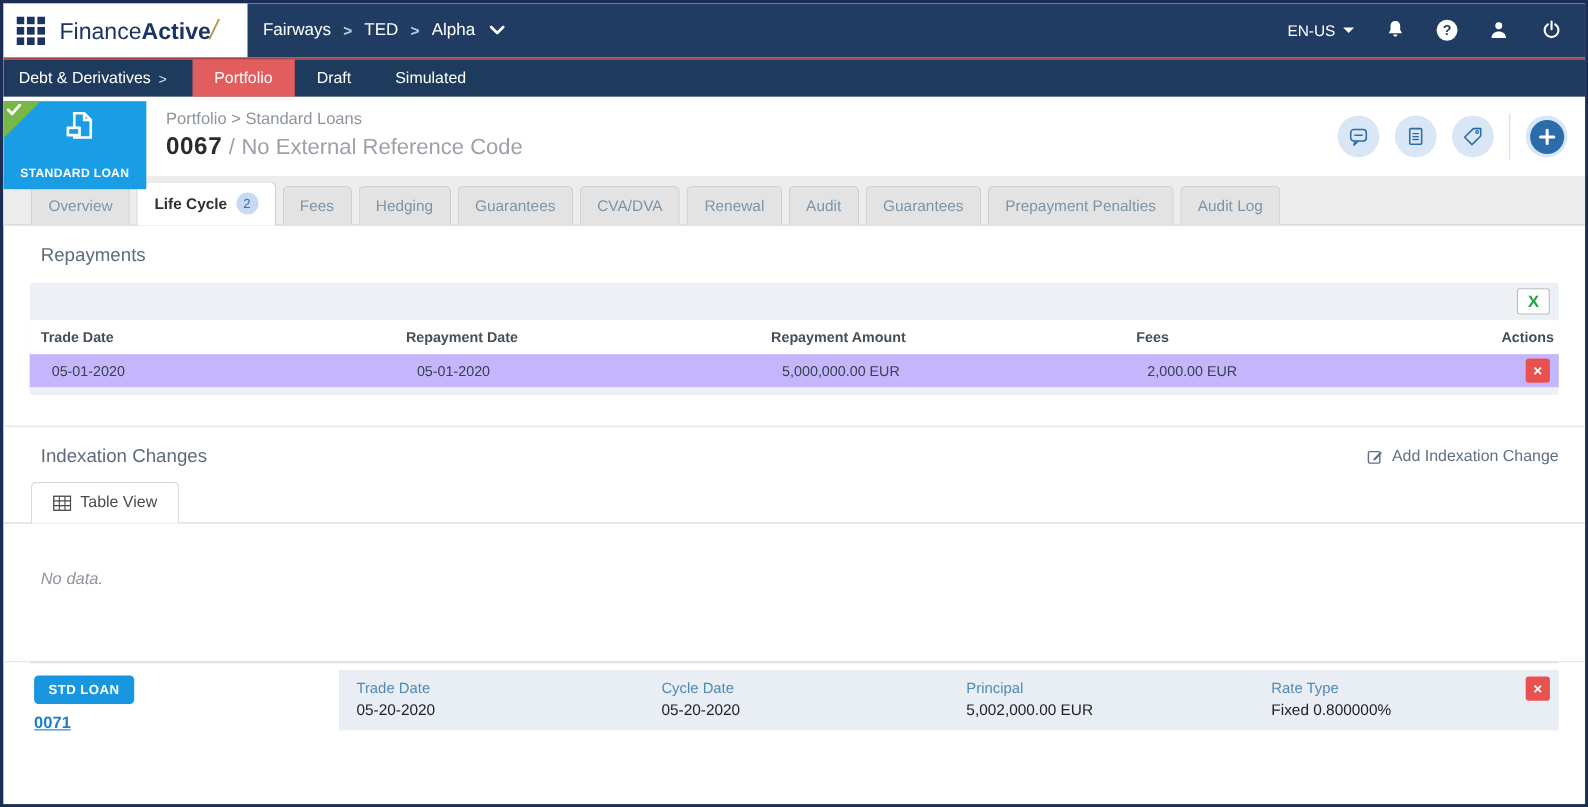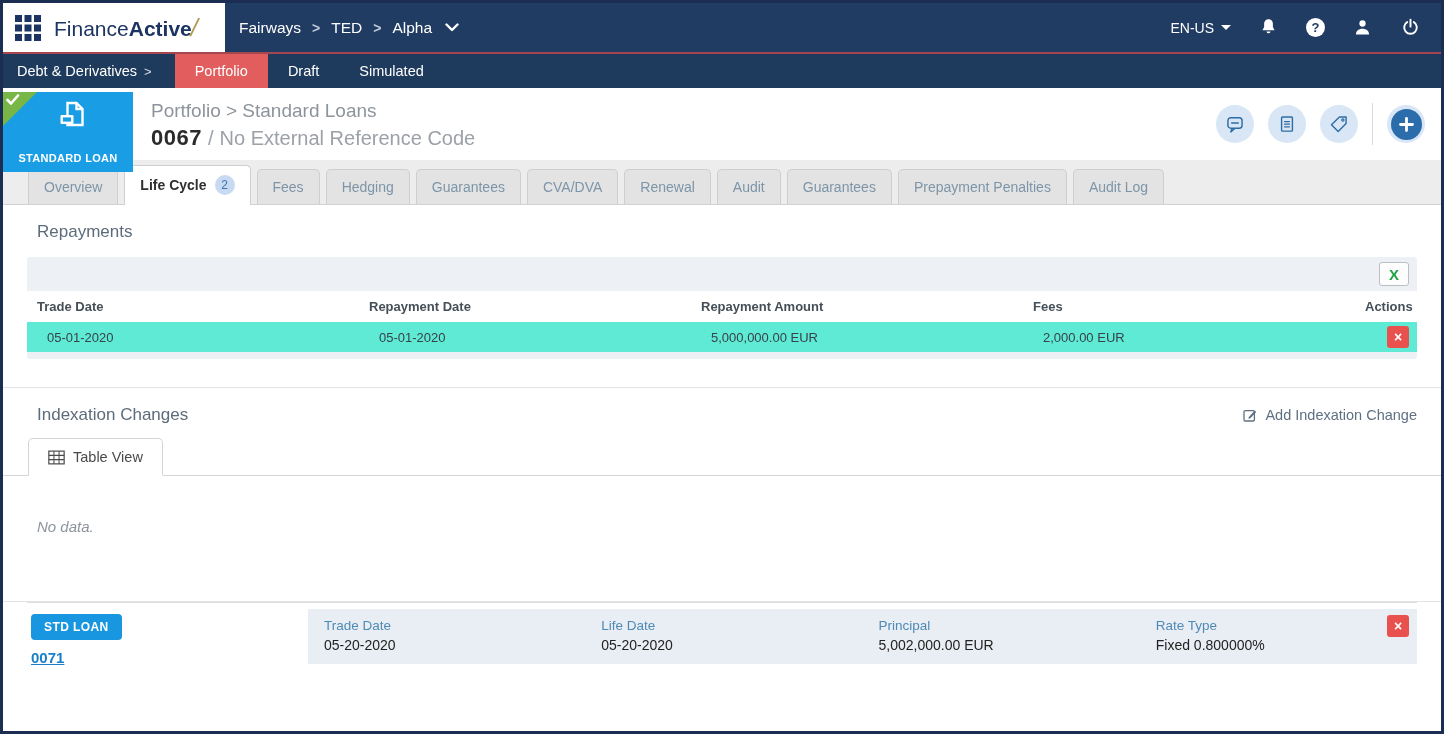--- a/index.html
+++ b/index.html
@@ -35,21 +35,21 @@
   .nav-tab { display:flex; align-items:center; padding:0 20px; }
   .nav-tab.active { background:#e25d5d; }
   
   .page-header { height:72px; background:#fff; position:relative; }
   .loan-badge { position:absolute; left:0; top:4px; width:130px; height:80px; background:#199de4; overflow:hidden; }
   .corner { position:absolute; left:0; top:0; width:0; height:0; border-top:34px solid #78b647; border-right:34px solid transparent; }
   .corner-check { position:absolute; left:3px; top:2px; width:14px; height:12px; }
   .loan-badge .doc { position:absolute; left:50%; transform:translateX(-35%); top:9px; width:30px; height:30px; }
   .loan-badge .lbl { position:absolute; bottom:8px; width:100%; text-align:center; color:#fff; font-size:11px; font-weight:700; letter-spacing:.3px; }
   .header-text { padding:12px 0 0 148px; }
-  .header-bc { font-size:19px; color:#8d949b; }
+  .header-bc { font-size:15px; color:#8d949b; }
   .title-line { margin-top:3px; display:flex; align-items:baseline; gap:6px; }
   .title-id { font-size:22px; font-weight:700; color:#2b2b2b; letter-spacing:.5px; }
   .title-sep, .title-sub { font-size:20px; color:#9ba1a7; }
   .header-actions { position:absolute; right:16px; top:50%; transform:translateY(-50%); display:flex; align-items:center; gap:14px; }
   .circle-btn { width:38px; height:38px; border-radius:50%; background:#d8e6f6; display:flex; align-items:center; justify-content:center; }
   .circle-btn svg { width:20px; height:20px; }
   .vdiv { width:1px; height:42px; background:#d6dbe0; }
   .add-btn { width:38px; height:38px; border-radius:50%; background:#d8e6f6; display:flex; align-items:center; justify-content:center; }
   .add-inner { width:31px; height:31px; border-radius:50%; background:#2b6cab; display:flex; align-items:center; justify-content:center; }
   .add-inner svg { width:17px; height:17px; }
@@ -61,21 +61,21 @@
   
   .main { padding:0 24px; }
   h2.section { font-size:17px; font-weight:400; color:#5d6c7b; }
   .sec-repay h2 { margin:17px 0 0 10px; }
   .table-wrap { margin-top:15px; background:#edf1f5; border-radius:3px; padding-bottom:7px; }
   .table-toolbar { height:34px; position:relative; }
   .excel-btn { position:absolute; right:8px; top:5px; width:30px; height:24px; background:#fdfdfd; border:1px solid #b9bfc4; border-radius:3px; color:#21a344; font-weight:700; font-size:15px; display:flex; align-items:center; justify-content:center; }
   .t-header { display:flex; background:#fff; padding:8px 0; font-size:13px; font-weight:700; color:#454f58; }
   .t-header .cell { flex:1; padding-left:10px; }
   .t-header .cell.actions { flex:none; width:62px; text-align:right; padding-right:10px; }
-  .t-row { display:flex; align-items:center; background:#5eead4; padding:4px 0; font-size:13px; color:#37424c;gap:28px; }
+  .t-row { display:flex; align-items:center; background:#c4b5fd; padding:4px 0; font-size:13px; color:#37424c;gap:28px; }
   .t-row .cell { flex:1; padding-left:20px; }
   .t-row .cell.actions { flex:none; width:62px; text-align:right; padding-right:8px; }
   .del-btn { display:inline-flex; width:22px; height:22px; background:#e9514e; border-radius:3px; color:#fff; font-weight:700; font-size:14px; align-items:center; justify-content:center; line-height:1; }
   .full-divider { border-top:1px solid #e3e3e3; margin:28px -24px 0; }
   
   .sec-index .head { display:flex; justify-content:space-between; align-items:center; margin-top:17px; }
   .sec-index h2 { margin-left:10px; }
   .add-link { display:flex; align-items:center; gap:7px; color:#5f7083; font-size:14.5px; text-decoration:none; }
   .add-link svg { width:16px; height:16px; }
   .tabview-rule { border-bottom:1px solid #d5d5d5; margin:13px -24px 0; padding-left:25px; }
@@ -299,21 +299,21 @@
       <div class="refi-left">
         <span class="type-badge">STD LOAN</span><br>
         <a class="refi-id" href="#">0071</a>
       </div>
       <div class="refi-panel">
         <div class="refi-field">
           <div class="lab">Trade Date</div>
           <div class="val">05-20-2020</div>
         </div>
         <div class="refi-field">
-          <div class="lab">Life Date</div>
+          <div class="lab">Cycle Date</div>
           <div class="val">05-20-2020</div>
         </div>
         <div class="refi-field">
           <div class="lab">Principal</div>
           <div class="val">5,002,000.00 EUR</div>
         </div>
         <div class="refi-field">
           <div class="lab">Rate Type</div>
           <div class="val">Fixed 0.800000%</div>
         </div>

